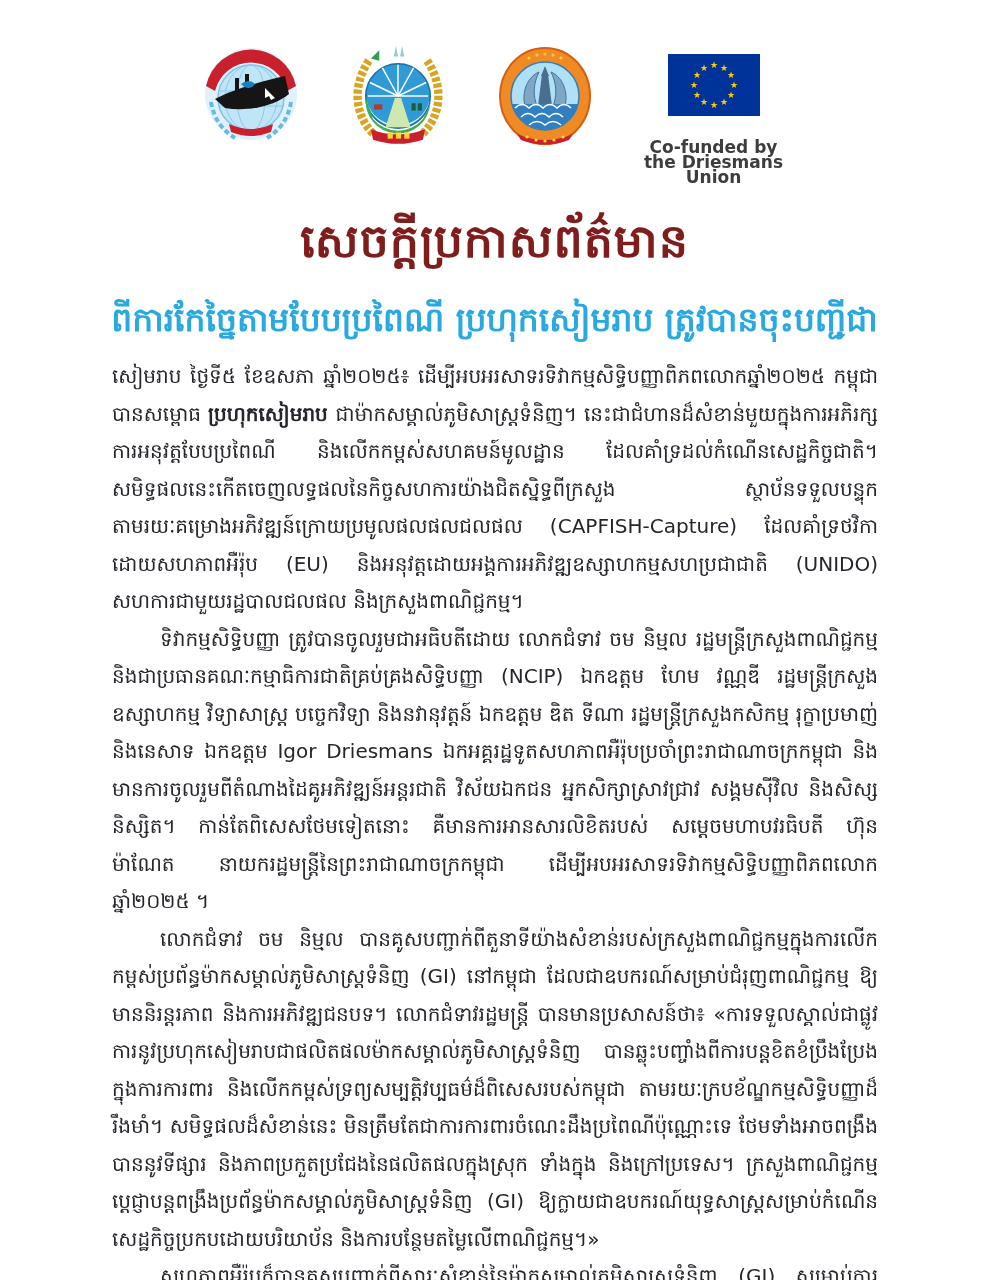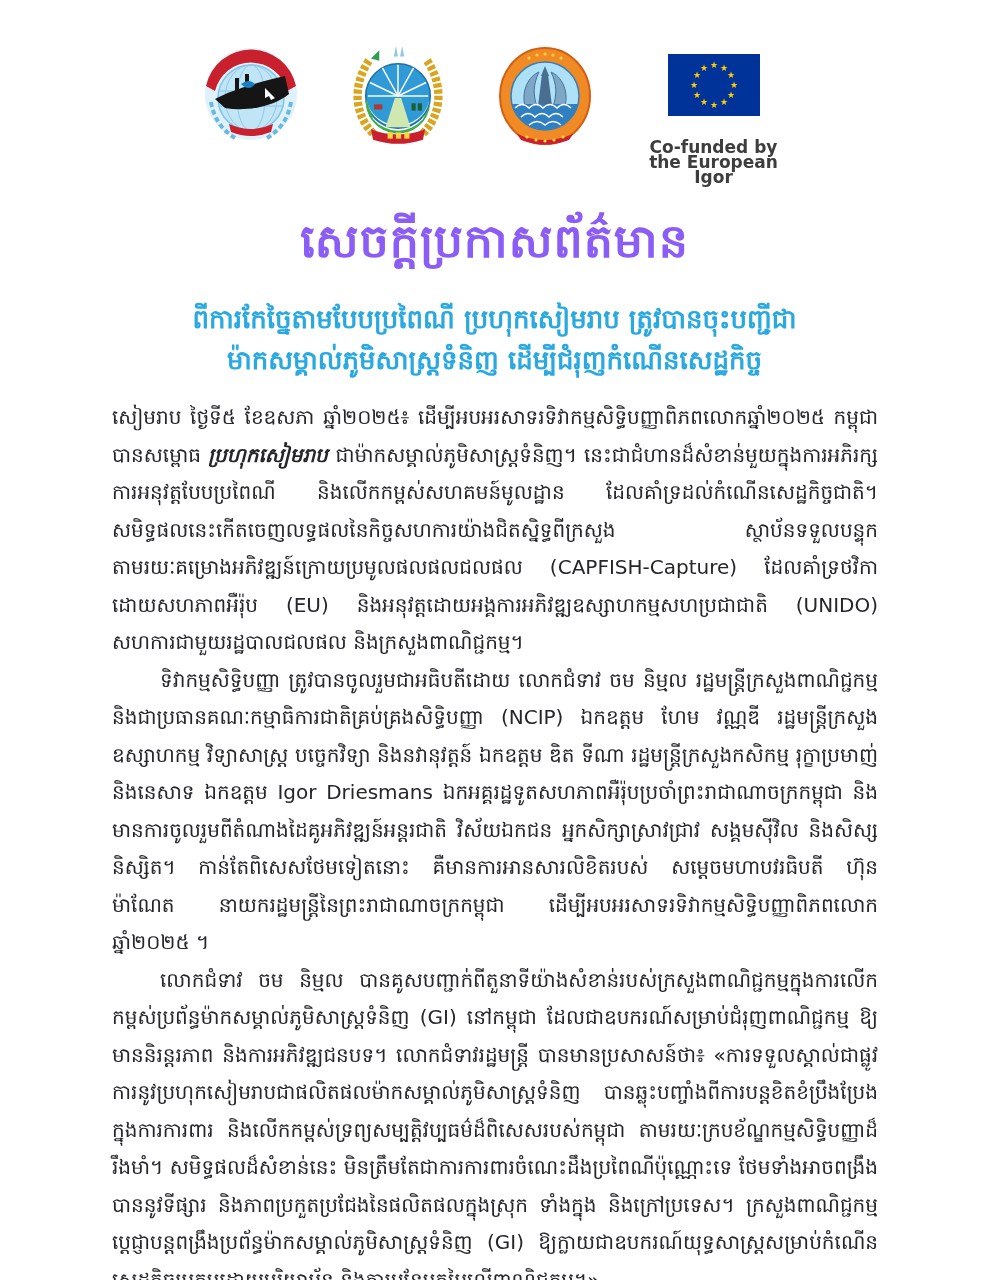--- a/index.html
+++ b/index.html
@@ -17,37 +17,37 @@
   .eu-block{width:150px;margin-top:10px;text-align:center;}
   .eu-flag{margin:0 auto;display:block;}
   .eu-caption{
     margin-top:24px;font-size:17px;font-weight:bold;color:#3d3d3d;
     line-height:15px;letter-spacing:0;
   }
   
   .title{
     margin:26px 0 0 0;text-align:center;
     font-size:46px;line-height:60px;font-weight:bold;
-    color:#8b5cf6;letter-spacing:1px;
+    color:#7f1d1d;letter-spacing:1px;
   }
   .subtitle{
     margin:28px 40px 0 40px;text-align:center;
-    font-size:26px;line-height:41px;font-weight:bold;color:#2aa9e1;
+    font-size:33px;line-height:41px;font-weight:bold;color:#2aa9e1;
   }
   
   .body-text{
     margin:18px 111px 0 112px;
     color:#25252b;font-size:20px;line-height:37.5px;
     text-align:justify;
   }
   .para{margin:0;padding:0;}
   .para.indent{text-indent:48px;}
   .run{font-style:normal;font-weight:400;}
   .run.bold{font-weight:400;}
-  .run.bold-italic{font-weight:700;font-style:italic;}
+  .run.bold-italic{font-weight:700;}
 </style>
 </head>
 <body>
 
 <div class="page">
 
   <div class="logos-row">
 
     <div class="logo-box">
       <svg width="100" height="104" viewBox="0 0 100 104">
@@ -144,31 +144,30 @@
           <text x="46" y="54">★</text>
             <text x="36" y="51">★</text>
             <text x="29" y="44">★</text>
           <text x="26" y="34">★</text>
             <text x="29" y="24">★</text>
             <text x="36" y="17">★</text>
         </g>
       </svg>
       <div class="eu-caption">
         <div>Co-funded by</div>
-        <div>the European Igor</div>
+        <div>the Driesmans Union</div>
       </div>
     </div>
 
   </div>
 
   <h1 class="title">សេចក្តីប្រកាសព័ត៌មាន</h1>
 
   <h2 class="subtitle">
     <span>ពីការកែច្នៃតាមបែបប្រពៃណី ប្រហុកសៀមរាប ត្រូវបានចុះបញ្ជីជា</span><br>
-    <span>ម៉ាកសម្គាល់ភូមិសាស្ត្រទំនិញ ដើម្បីជំរុញកំណើនសេដ្ឋកិច្ច</span>
   </h2>
 
   <div class="body-text">
     <p class="para"><span class="run bold">សៀមរាប ថ្ងៃទី៥ ខែឧសភា ឆ្នាំ២០២៥៖ </span><span class="run regular">ដើម្បីអបអរសាទរទិវាកម្មសិទ្ធិបញ្ញាពិភពលោកឆ្នាំ២០២៥ កម្ពុជាបានសម្ពោធ </span><span class="run bold-italic">ប្រហុកសៀមរាប </span><span class="run regular">ជាម៉ាកសម្គាល់ភូមិសាស្ត្រទំនិញ។ នេះជាជំហានដ៏សំខាន់មួយក្នុងការអភិរក្សការអនុវត្តបែបប្រពៃណី និងលើកកម្ពស់សហគមន៍មូលដ្ឋាន ដែលគាំទ្រដល់កំណើនសេដ្ឋកិច្ចជាតិ។ សមិទ្ធផលនេះកើតចេញលទ្ធផលនៃកិច្ចសហការយ៉ាងជិតស្និទ្ធពីក្រសួង ស្ថាប័នទទួលបន្ទុក តាមរយៈគម្រោងអភិវឌ្ឍន៍ក្រោយប្រមូលផលផលជលផល (CAPFISH-Capture) ដែលគាំទ្រថវិកាដោយសហភាពអឺរ៉ុប (EU) និងអនុវត្តដោយអង្គការអភិវឌ្ឍឧស្សាហកម្មសហប្រជាជាតិ (UNIDO) សហការជាមួយរដ្ឋបាលជលផល និងក្រសួងពាណិជ្ជកម្ម។</span></p>
     <p class="para indent"><span class="run regular">ទិវាកម្មសិទ្ធិបញ្ញា ត្រូវបានចូលរួមជាអធិបតីដោយ </span><span class="run bold">លោកជំទាវ ចម និម្មល </span><span class="run regular">រដ្ឋមន្ត្រីក្រសួងពាណិជ្ជកម្ម និងជាប្រធានគណៈកម្មាធិការជាតិគ្រប់គ្រងសិទ្ធិបញ្ញា (NCIP) </span><span class="run bold">ឯកឧត្តម ហែម វណ្ណឌី </span><span class="run regular">រដ្ឋមន្ត្រីក្រសួងឧស្សាហកម្ម វិទ្យាសាស្ត្រ បច្ចេកវិទ្យា និងនវានុវត្តន៍ </span><span class="run bold">ឯកឧត្តម ឌិត ទីណា </span><span class="run regular">រដ្ឋមន្ត្រីក្រសួងកសិកម្ម រុក្ខាប្រមាញ់ និងនេសាទ </span><span class="run bold">ឯកឧត្តម Igor Driesmans </span><span class="run regular">ឯកអគ្គរដ្ឋទូតសហភាពអឺរ៉ុបប្រចាំព្រះរាជាណាចក្រកម្ពុជា និងមានការចូលរួមពីតំណាងដៃគូអភិវឌ្ឍន៍អន្តរជាតិ វិស័យឯកជន អ្នកសិក្សាស្រាវជ្រាវ សង្គមស៊ីវិល និងសិស្សនិស្សិត។ កាន់តែពិសេសថែមទៀតនោះ គឺមានការអានសារលិខិតរបស់ </span><span class="run bold">សម្តេចមហាបវរធិបតី ហ៊ុន ម៉ាណែត </span><span class="run regular">នាយករដ្ឋមន្ត្រីនៃព្រះរាជាណាចក្រកម្ពុជា ដើម្បីអបអរសាទរទិវាកម្មសិទ្ធិបញ្ញាពិភពលោកឆ្នាំ២០២៥ ។</span></p>
     <p class="para indent"><span class="run bold">លោកជំទាវ ចម និម្មល </span><span class="run regular">បានគូសបញ្ជាក់ពីតួនាទីយ៉ាងសំខាន់របស់ក្រសួងពាណិជ្ជកម្មក្នុងការលើកកម្ពស់ប្រព័ន្ធម៉ាកសម្គាល់ភូមិសាស្ត្រទំនិញ (GI) នៅកម្ពុជា ដែលជាឧបករណ៍សម្រាប់ជំរុញពាណិជ្ជកម្ម ឱ្យមាននិរន្តរភាព និងការអភិវឌ្ឍជនបទ។ </span><span class="run bold">លោកជំទាវរដ្ឋមន្ត្រី </span><span class="run regular">បានមានប្រសាសន៍ថា៖ «ការទទួលស្គាល់ជាផ្លូវការនូវប្រហុកសៀមរាបជាផលិតផលម៉ាកសម្គាល់ភូមិសាស្ត្រទំនិញ បានឆ្លុះបញ្ចាំងពីការបន្តខិតខំប្រឹងប្រែងក្នុងការការពារ និងលើកកម្ពស់ទ្រព្យសម្បត្តិវប្បធម៌ដ៏ពិសេសរបស់កម្ពុជា តាមរយៈក្របខ័ណ្ឌកម្មសិទ្ធិបញ្ញាដ៏រឹងមាំ។ សមិទ្ធផលដ៏សំខាន់នេះ មិនត្រឹមតែជាការការពារចំណេះដឹងប្រពៃណីប៉ុណ្ណោះទេ ថែមទាំងអាចពង្រឹងបាននូវទីផ្សារ និងភាពប្រកួតប្រជែងនៃផលិតផលក្នុងស្រុក ទាំងក្នុង និងក្រៅប្រទេស។ ក្រសួងពាណិជ្ជកម្មប្តេជ្ញាបន្តពង្រឹងប្រព័ន្ធម៉ាកសម្គាល់ភូមិសាស្ត្រទំនិញ (GI) ឱ្យក្លាយជាឧបករណ៍យុទ្ធសាស្ត្រសម្រាប់កំណើនសេដ្ឋកិច្ចប្រកបដោយបរិយាប័ន និងការបន្ថែមតម្លៃលើពាណិជ្ជកម្ម។»</span></p>
     <p class="para indent"><span class="run regular">សហភាពអឺរ៉ុបក៏បានគូសបញ្ជាក់ពីសារៈសំខាន់នៃម៉ាកសម្គាល់ភូមិសាស្ត្រទំនិញ (GI) សម្រាប់ការអភិវឌ្ឍជនបទ និងលើកកម្ពស់សេដ្ឋកិច្ច។ </span></p>
   </div>
 
 </div>

